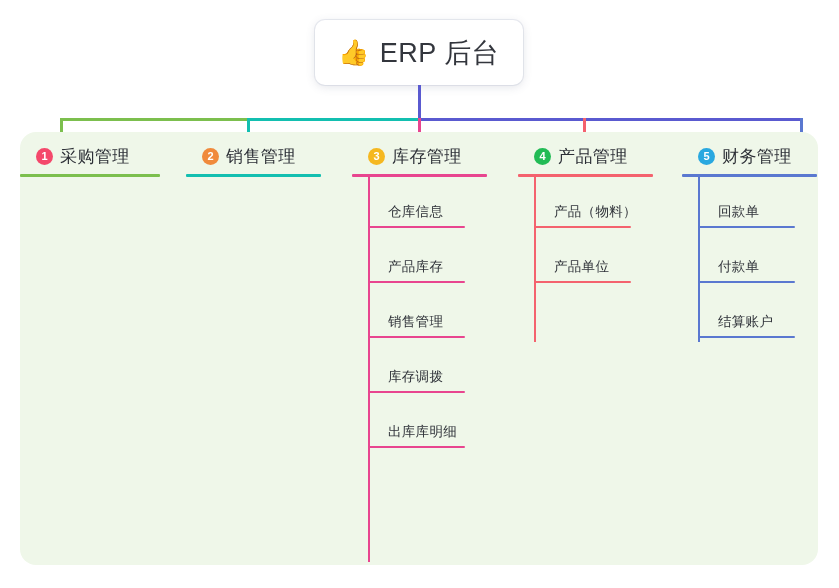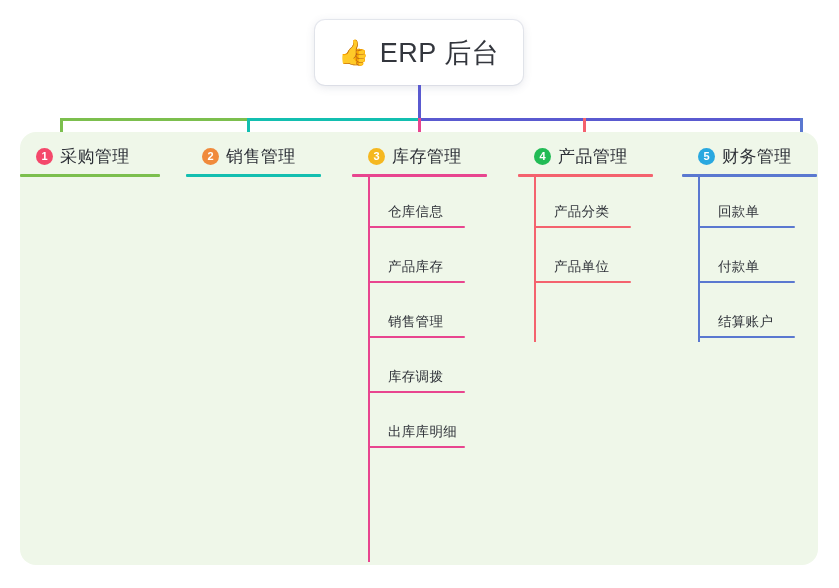--- a/index.html
+++ b/index.html
@@ -151,21 +151,21 @@
       </div>
       <div class="col" style="left: 518px; width: 135px;">
         <div class="col-head">
           <span class="badge" style="background: rgb(34, 187, 85);">4</span>
           <span class="col-title">产品管理</span>
         </div>
         <div class="head-rule" style="background: rgb(244, 98, 110); width: 135px;"></div>
         <div class="items">
           <div class="spine" style="background: rgb(244, 98, 110); height: 165px;"></div>
           <div class="item">
-            <div class="item-label">产品分类</div>
+            <div class="item-label">产品（物料）</div>
             <div class="item-rule" style="background: rgb(244, 98, 110); width: 97px;"></div>
           </div>
           <div class="item">
             <div class="item-label">产品单位</div>
             <div class="item-rule" style="background: rgb(244, 98, 110); width: 97px;"></div>
           </div>
         </div>
       </div>
       <div class="col" style="left: 682px; width: 135px;">
         <div class="col-head">

